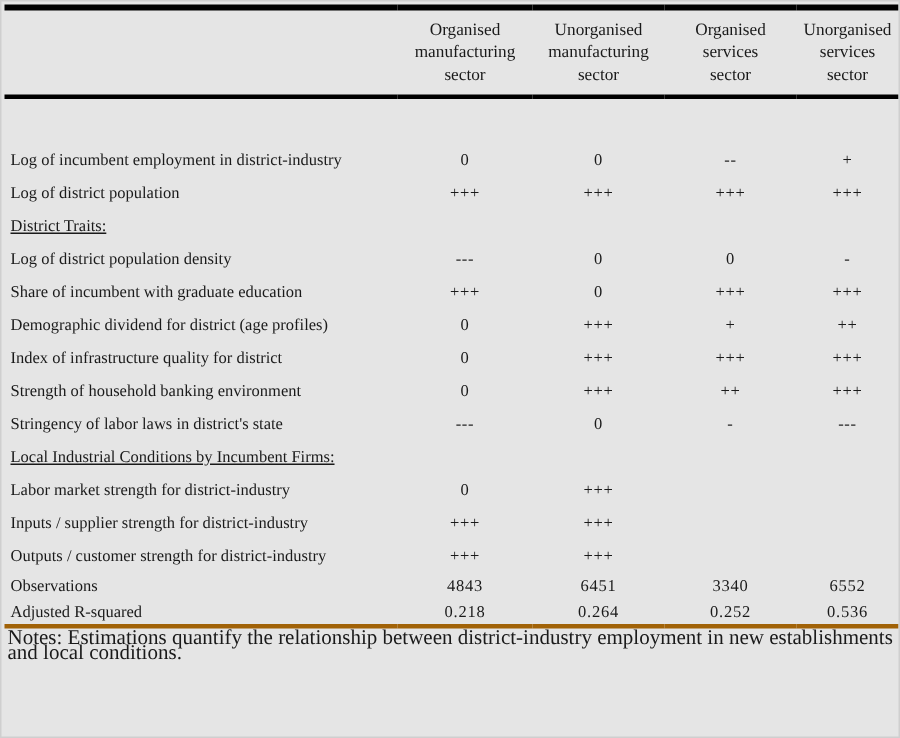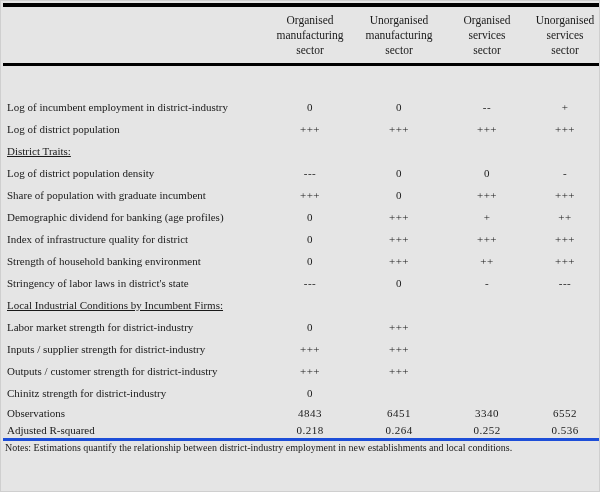--- a/index.html
+++ b/index.html
@@ -16,29 +16,29 @@
   col.c-label{width:262px;}
   col.c1{width:90px;}
   col.c2{width:88px;}
   col.c3{width:88px;}
   col.c4{width:68px;}
   thead tr{border-bottom:3px solid #000;}
   th{
     font-weight:normal;font-size:11.5px;line-height:15px;
     padding:6px 0 5px 0;vertical-align:top;text-align:center;
   }
-  tbody{border-bottom:3px solid #1d4ed8;}
+  tbody{border-bottom:3px solid #a16207;}
   td{font-size:11px;padding:0;}
   td.label{text-align:left;padding-left:4px;white-space:nowrap;overflow:hidden;}
   td.value{text-align:center;letter-spacing:0.5px;}
   tr.data td, tr.section td{height:22px;}
   tr.first td{padding-top:30px;}
   tr.stat td{height:17px;}
   tr.section span{text-decoration:underline;}
-  .notes{font-size:10px;line-height:10px;padding:2px 0 0 2px;color:#1a1a1a;}
+  .notes{font-size:14px;line-height:10px;padding:2px 0 0 2px;color:#1a1a1a;}
 </style>
 </head>
 <body>
 
 <div class="page">
   <div class="table-wrap">
     <table>
       <colgroup>
         <col class="c-label">
           <col class="c1">
@@ -94,28 +94,28 @@
             <td class="value"></td>
           </tr>
           <tr class="data">
             <td class="label"><span>Log of district population density</span></td>
             <td class="value">---</td>
             <td class="value">0</td>
             <td class="value">0</td>
             <td class="value">-</td>
           </tr>
           <tr class="data">
-            <td class="label"><span>Share of population with graduate incumbent</span></td>
+            <td class="label"><span>Share of incumbent with graduate education</span></td>
             <td class="value">+++</td>
             <td class="value">0</td>
             <td class="value">+++</td>
             <td class="value">+++</td>
           </tr>
           <tr class="data">
-            <td class="label"><span>Demographic dividend for banking (age profiles)</span></td>
+            <td class="label"><span>Demographic dividend for district (age profiles)</span></td>
             <td class="value">0</td>
             <td class="value">+++</td>
             <td class="value">+</td>
             <td class="value">++</td>
           </tr>
           <tr class="data">
             <td class="label"><span>Index of infrastructure quality for district</span></td>
             <td class="value">0</td>
             <td class="value">+++</td>
             <td class="value">+++</td>
@@ -156,27 +156,20 @@
             <td class="value"></td>
             <td class="value"></td>
           </tr>
           <tr class="data">
             <td class="label"><span>Outputs / customer strength for district-industry</span></td>
             <td class="value">+++</td>
             <td class="value">+++</td>
             <td class="value"></td>
             <td class="value"></td>
           </tr>
-          <tr class="data">
-            <td class="label"><span>Chinitz strength for district-industry</span></td>
-            <td class="value">0</td>
-            <td class="value"></td>
-            <td class="value"></td>
-            <td class="value"></td>
-          </tr>
           <tr class="stat">
             <td class="label"><span>Observations</span></td>
             <td class="value">4843</td>
             <td class="value">6451</td>
             <td class="value">3340</td>
             <td class="value">6552</td>
           </tr>
           <tr class="stat">
             <td class="label"><span>Adjusted R-squared</span></td>
             <td class="value">0.218</td>

